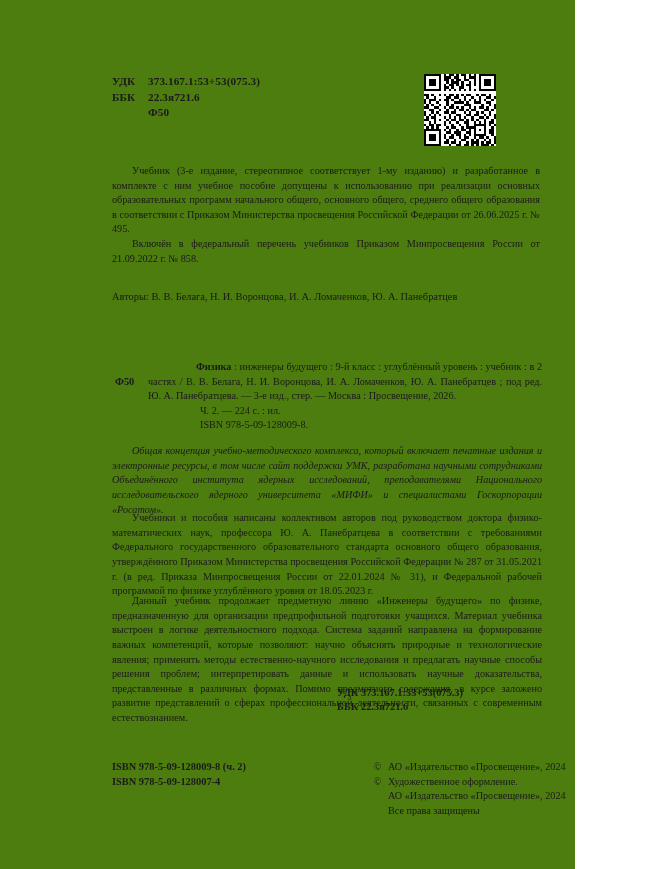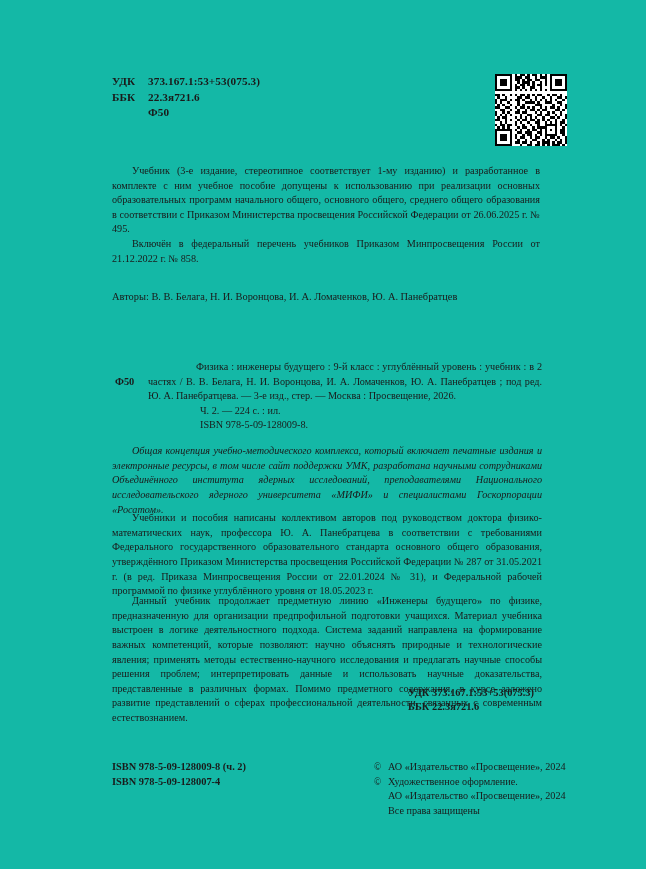--- a/index.html
+++ b/index.html
@@ -6,23 +6,23 @@
     margin: 0;
     padding: 0;
     background: #ffffff;
   }
   body {
     font-family: "Liberation Serif", "DejaVu Serif", serif;
     color: #1a1a1a;
   }
   .page {
     position: relative;
-    width: 646px;
+    width: 575px;
     height: 869px;
-    background: #14b8a6;
+    background: #4d7c0f;
     overflow: hidden;
   }
 
   
   .codes {
     position: absolute;
     left: 112px;
     top: 74px;
     font-size: 11.2px;
     font-weight: bold;
@@ -85,21 +85,21 @@
     padding-left: 36px;
     text-align: justify;
   }
   .biblio .sigla {
     position: absolute;
     left: 3px;
     top: 14.6px;
     font-weight: bold;
     font-size: 10.4px;
   }
-  .biblio .title-bold { font-weight: normal; }
+  .biblio .title-bold { font-weight: bold; }
   .biblio .first-line { text-indent: 48px; }
   .isbn-line { padding-left: 52px; }
 
   .annot {
     position: absolute;
     left: 112px;
     width: 430px;
     font-size: 10.2px;
     line-height: 14.6px;
     text-align: justify;
@@ -395,21 +395,21 @@
           <rect x="19" y="28" width="1" height="1"></rect>
         <rect x="21" y="28" width="1" height="1"></rect>
           <rect x="24" y="28" width="2" height="1"></rect>
         <rect x="27" y="28" width="1" height="1"></rect>
       </g>
     </svg>
   </div>
 
   <div class="para" id="approval">
     <p class="indent">Учебник (3-е издание, стереотипное соответствует 1-му изданию) и разработанное в комплекте с ним учебное пособие допущены к использованию при реализации основных образовательных программ начального общего, основного общего, среднего общего образования в соответствии с Приказом Министерства просвещения Российской Федерации от 26.06.2025 г. № 495.</p>
-    <p class="indent">Включён в федеральный перечень учебников Приказом Минпросвещения России от 21.12.2022 г. № 858.</p>
+    <p class="indent">Включён в федеральный перечень учебников Приказом Минпросвещения России от 21.09.2022 г. № 858.</p>
   </div>
 
   <div id="authors">Авторы: В. В. Белага, Н. И. Воронцова, И. А. Ломаченков, Ю. А. Панебратцев</div>
 
   <div class="biblio">
     <div class="sigla">Ф50</div>
     <div class="hang">
       <div class="first-line"><span class="title-bold">Физика</span><span> : инженеры будущего : 9-й класс : углублённый уровень : учебник : в 2 частях / В. В. Белага, Н. И. Воронцова, И. А. Ломаченков, Ю. А. Панебратцев ; под ред. Ю. А. Панебратцева. — 3-е изд., стер. — Москва : Просвещение, 2026.</span></div>
       <div class="isbn-line">Ч. 2. — 224 с. : ил.</div>
       <div class="isbn-line">ISBN 978-5-09-128009-8.</div>

